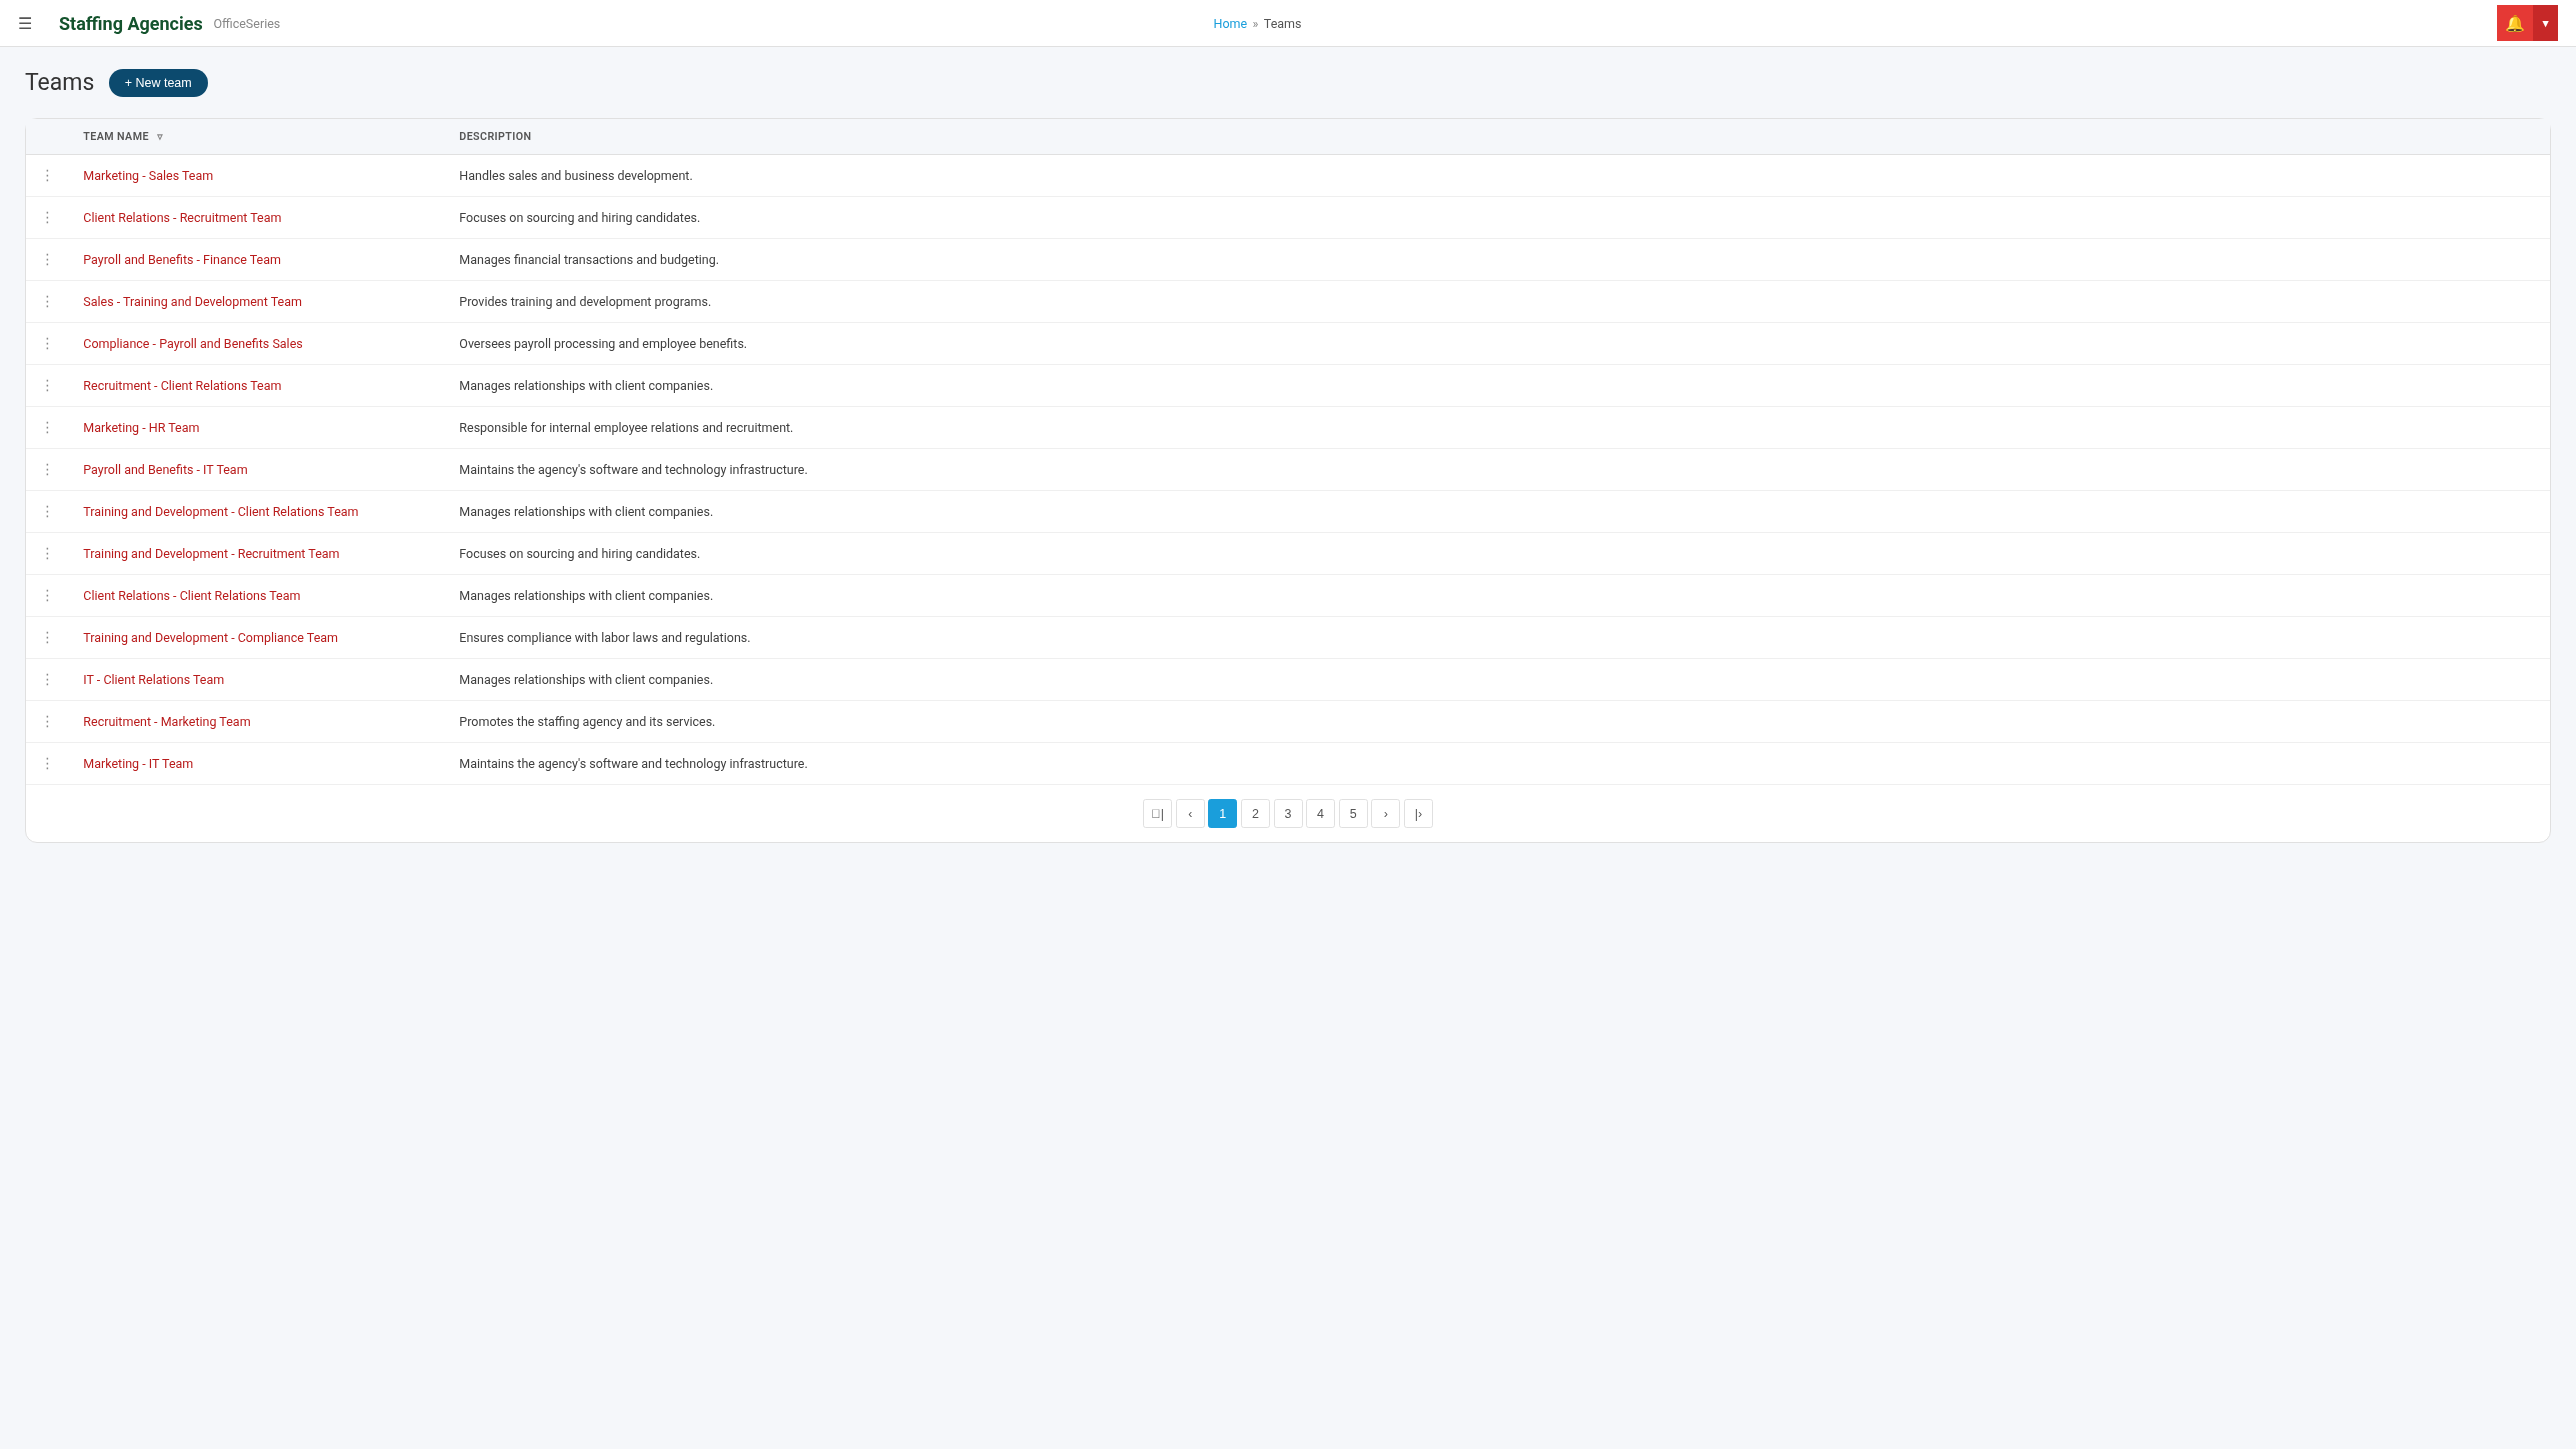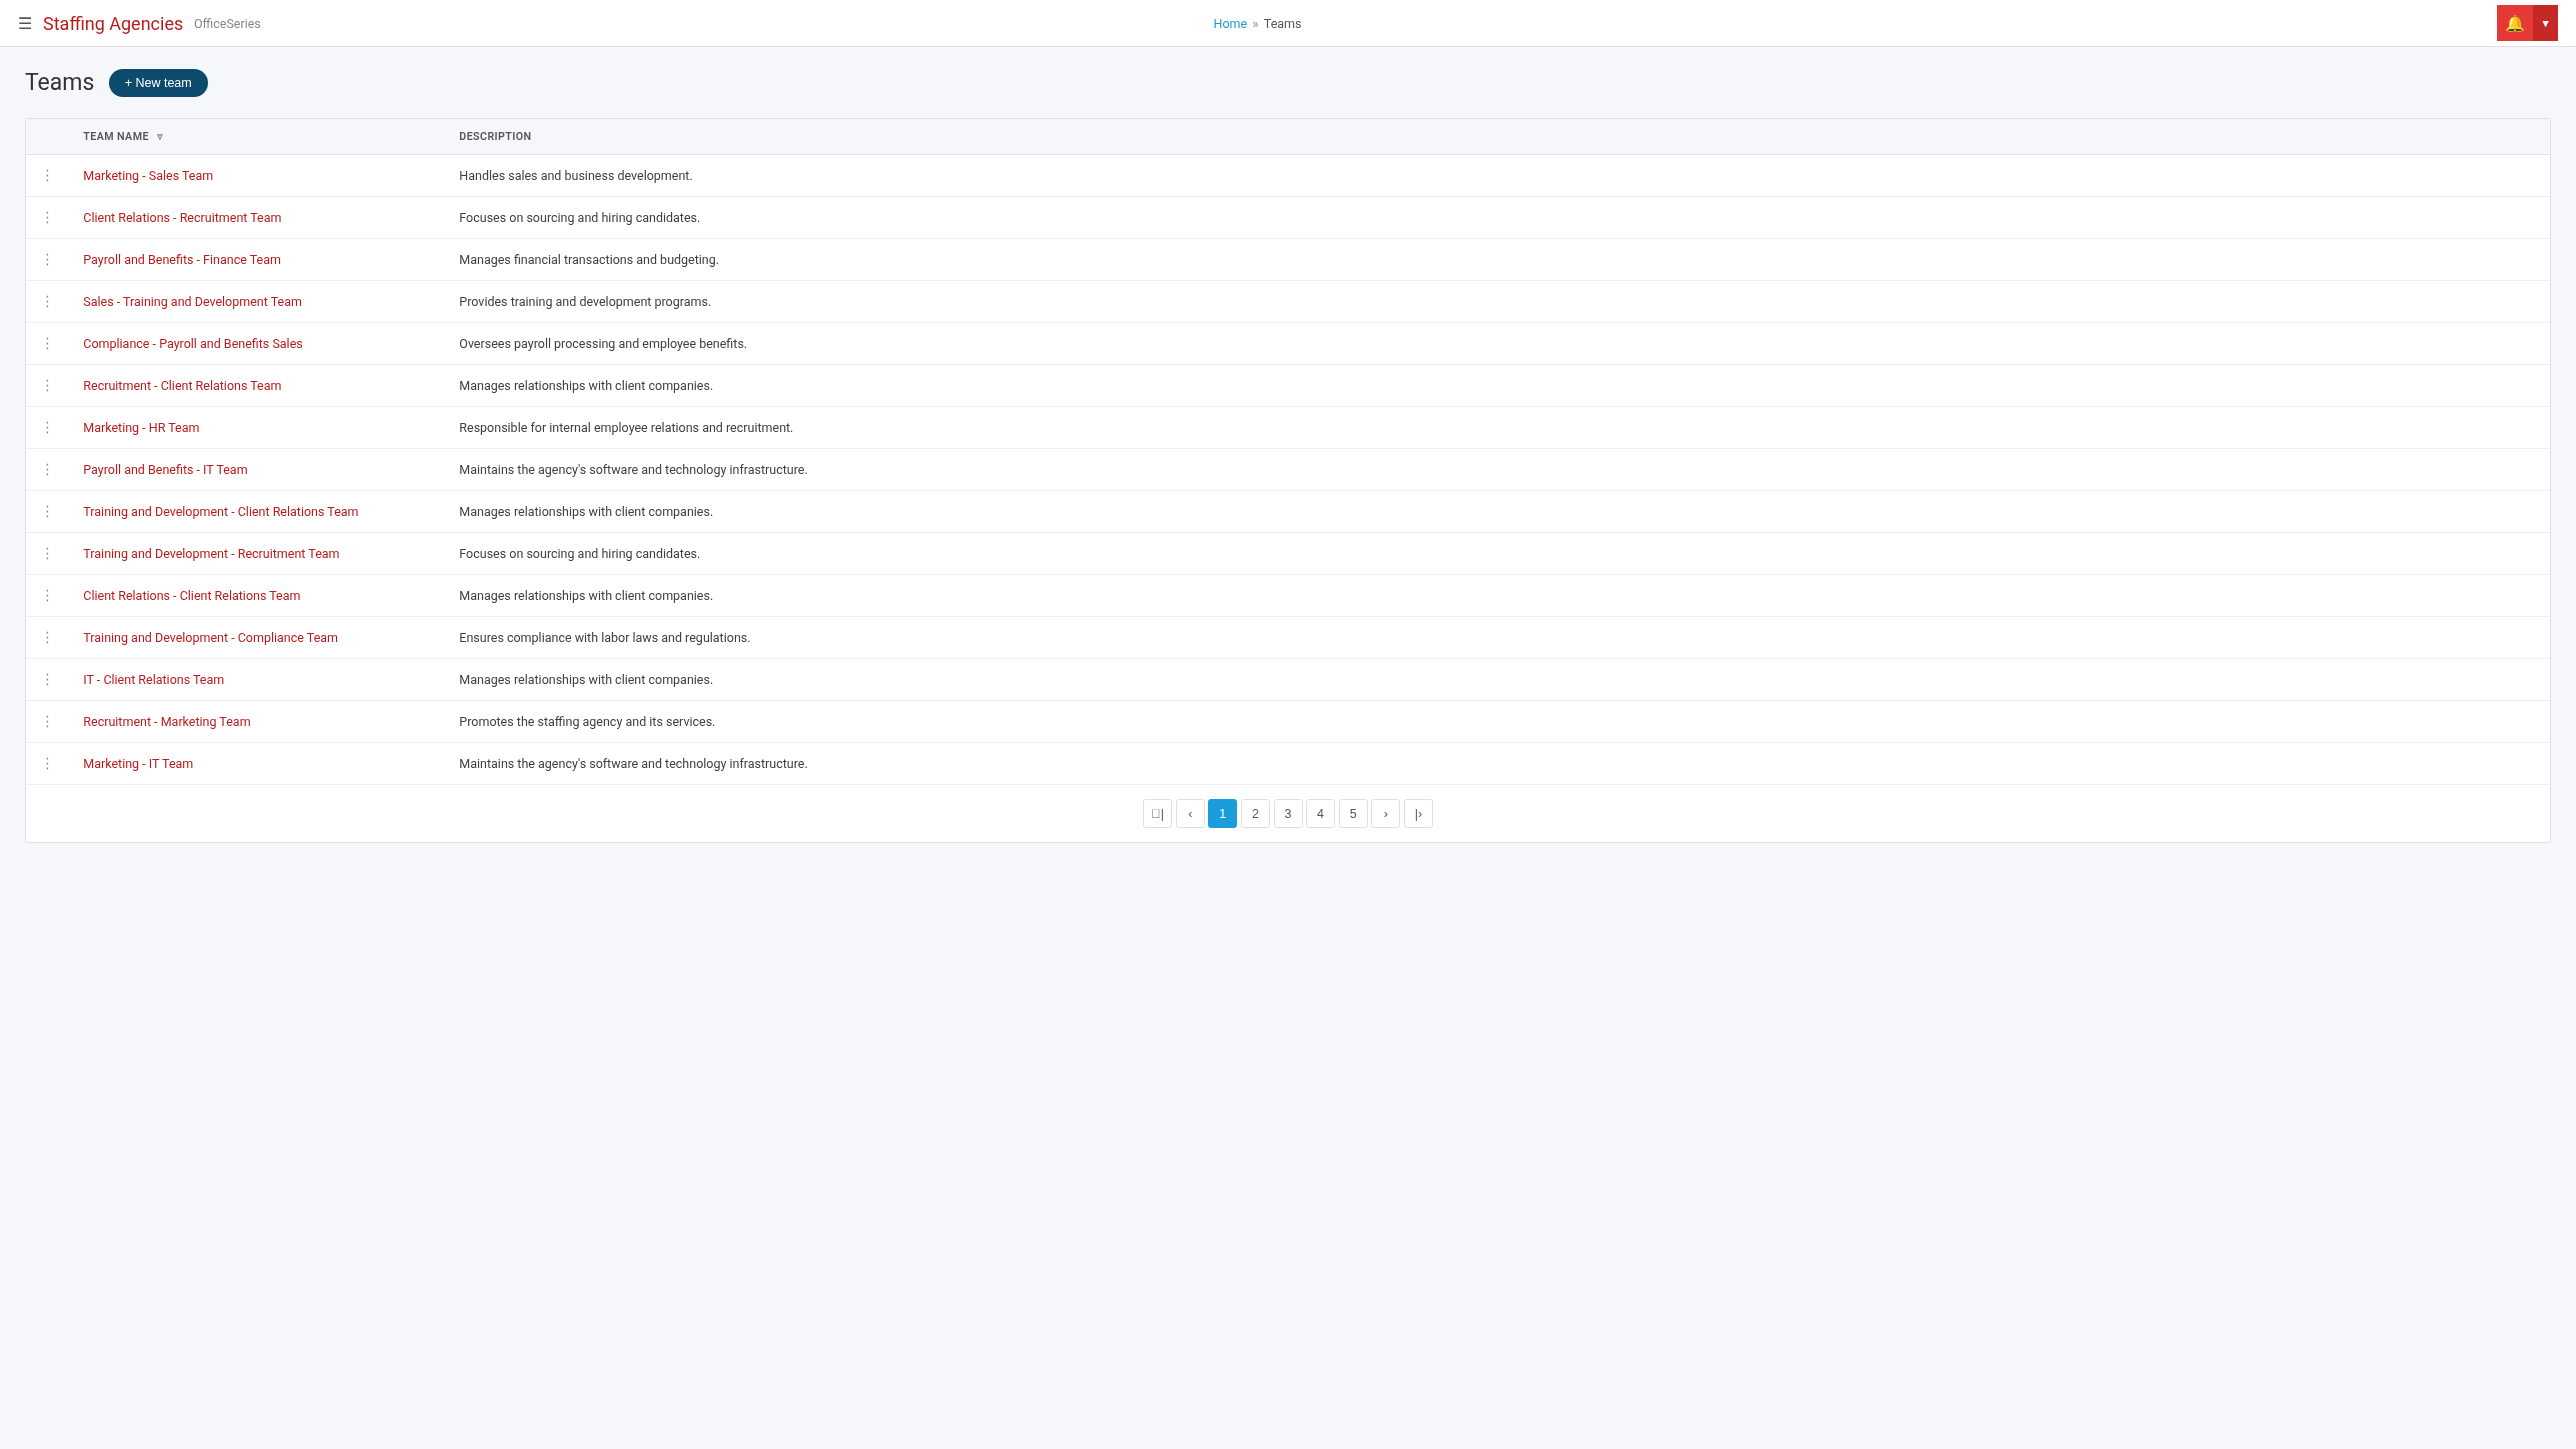--- a/index.html
+++ b/index.html
@@ -22,24 +22,25 @@
       align-items: center;
       gap: 10.7px;
       flex: 1;
     }
     .hamburger-icon {
       cursor: pointer;
       color: #555;
       font-size: 16px;
     }
     .app-title {
-      color: #b91c1c;
+      color: #14532d;
       font-size: 18px;
-      font-weight: 400;
+      font-weight: 700;
       text-decoration: none;
+      margin-left: 16px;
     }
     .app-subtitle {
       color: #888;
       font-size: 12.5px;
       text-align: right;
     }
     .header-nav {
       display: flex;
       align-items: center;
       gap: 3.6px;
@@ -106,21 +107,21 @@
       font-size: 12.5px;
       display: flex;
       align-items: center;
       gap: 5.4px;
     }
 
     
     .table-container {
       background: #fff;
       border: 0.9px solid #e0e0e0;
-      border-radius: 3px;
+      border-radius: 12px;
     }
     table {
       width: 100%;
       border-collapse: collapse;
     }
     thead tr {
       background: #f5f7fa;
       border-bottom: 0.9px solid #e0e0e0;
     }
     thead th {

